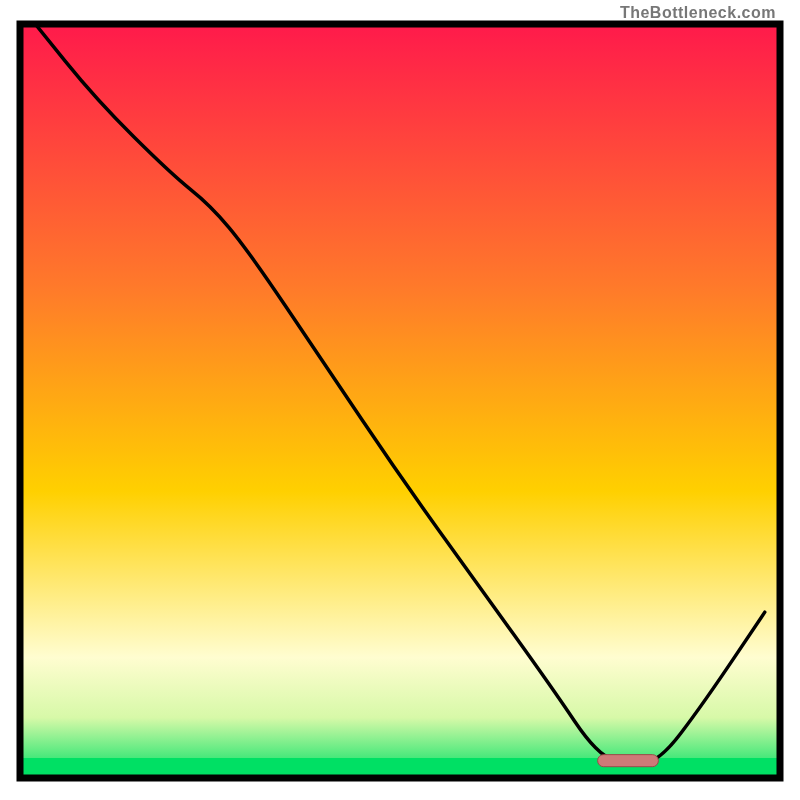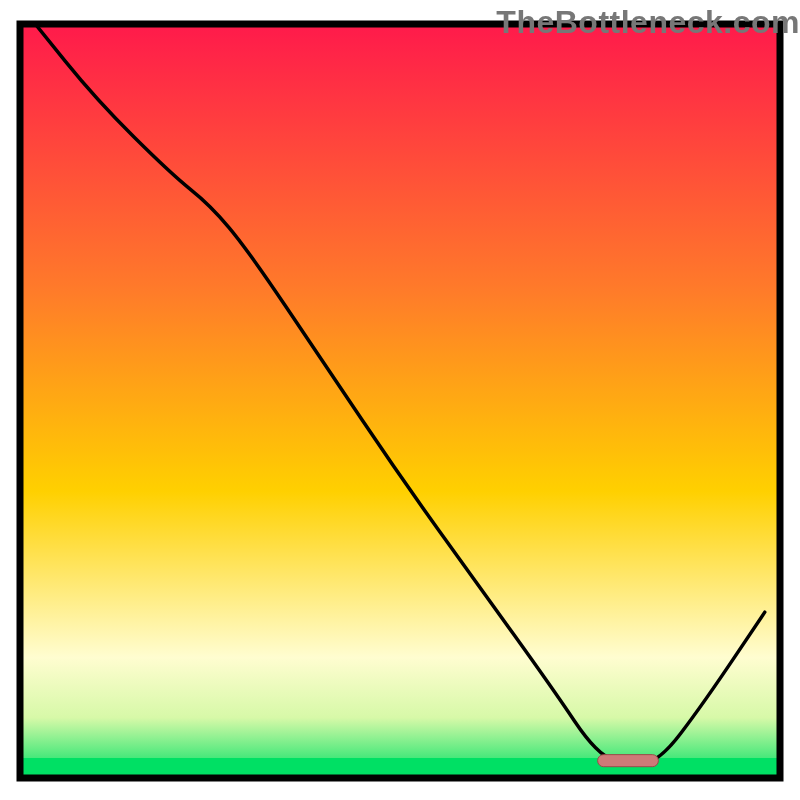--- a/index.html
+++ b/index.html
@@ -14,23 +14,23 @@
     position: relative;
     width: 800px;
     height: 800px;
   }
   svg {
     display: block;
   }
   .watermark {
     position: absolute;
     top: 4px;
-    right: 0;
+    right: 24px;
     font-family: Arial, Helvetica, sans-serif;
-    font-size: 32px;
+    font-size: 16px;
     font-weight: 700;
     color: #777;
     letter-spacing: 0.5px;
   }
 </style>
 </head>
 <body>
 
 <div class="chart-wrap">
 

